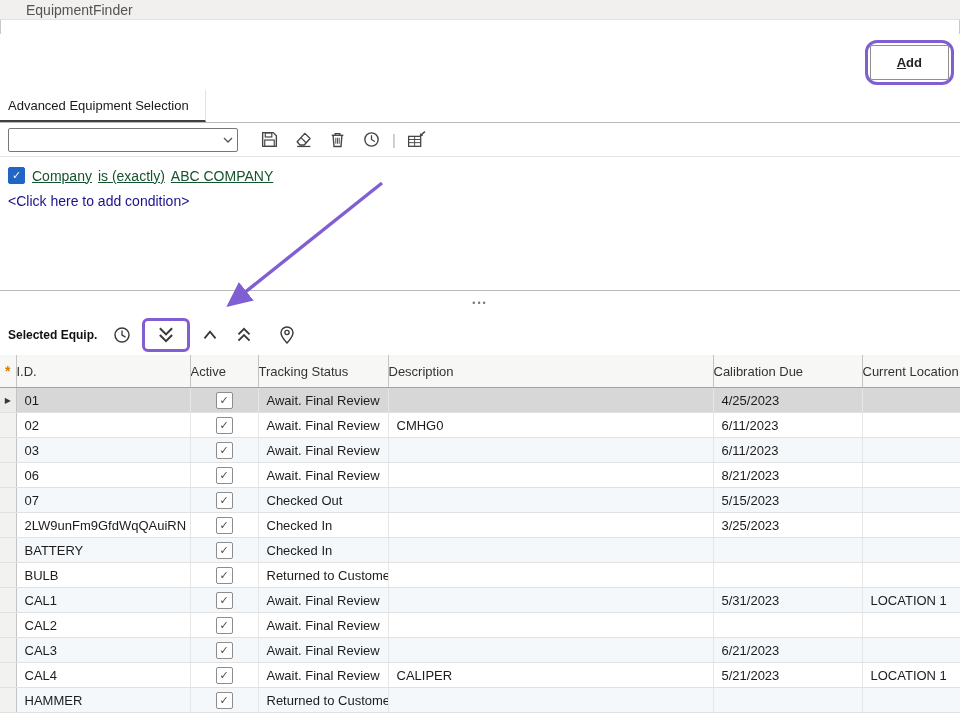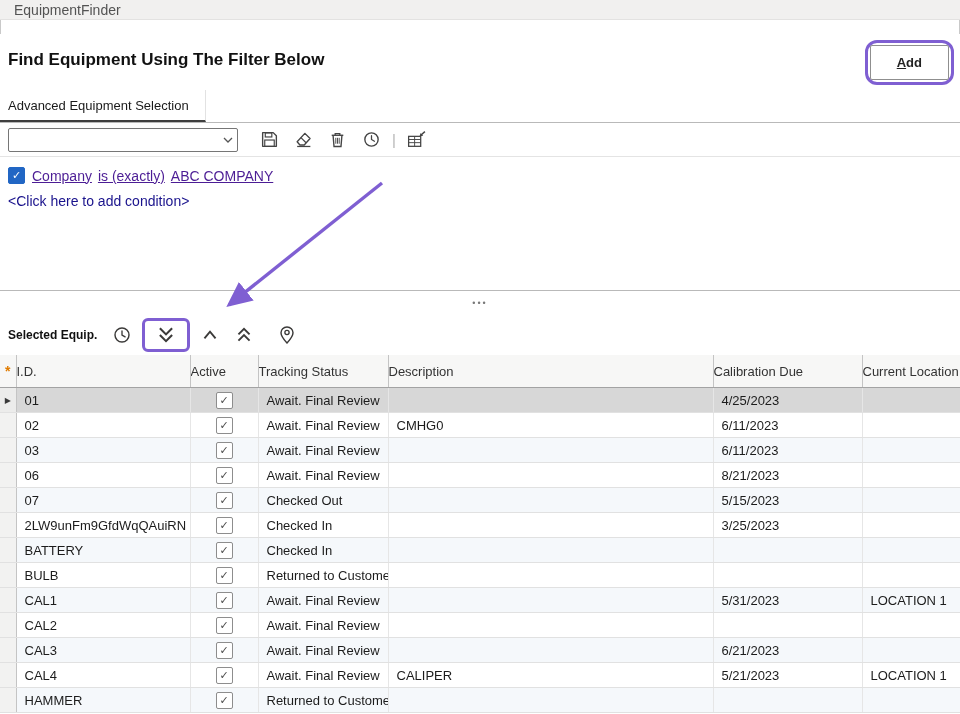--- a/index.html
+++ b/index.html
@@ -5,21 +5,21 @@
   html,body{margin:0;padding:0;}
   body{
     width:960px;height:714px;overflow:hidden;position:relative;
     font-family:"Liberation Sans",sans-serif;background:#ffffff;color:#1c1c1c;
     box-shadow:inset 0 0 0 1px #c9c9c9;
   }
   .abs{position:absolute;left:0;right:0;}
 
   
   #titlebar{top:0;height:20px;background:#f1f0ef;border-bottom:1px solid #e3e2e1;
-    display:flex;align-items:center;padding-left:14px;box-sizing:border-box;}
+    display:flex;align-items:center;padding-left:26px;box-sizing:border-box;}
   #titlebar .t{font-size:14px;color:#535353;}
 
   
   #header{top:34px;height:54px;background:#fff;}
   #header .page-title{position:absolute;left:8px;top:16px;font-size:17px;font-weight:bold;color:#111;}
   .annot-box{border:3px solid #7f5fd2;border-radius:12px;padding:2px;background:#fff;display:inline-block;}
   #add-wrap{position:absolute;right:6px;top:6px;}
   #add-btn{border:1px solid #8f8f8f;background:#fff;border-radius:2px;
     padding:9px 26px;font-size:13px;font-weight:bold;color:#222;cursor:pointer;
     font-family:"Liberation Sans",sans-serif;}
@@ -41,21 +41,21 @@
     font-family:"Liberation Sans",sans-serif;background:transparent;}
   .combo .arrow{width:18px;height:100%;display:flex;align-items:center;justify-content:center;}
   .icon-btn{width:24px;height:24px;border:none;background:transparent;padding:0;margin:0 5px;
     display:inline-flex;align-items:center;justify-content:center;cursor:pointer;}
   .tb-sep{color:#b5b5b5;font-size:15px;margin:0 4px;}
   #filter-conditions{padding:10px 8px;}
   .cond-line{display:flex;align-items:center;margin-bottom:9px;}
   .cb-blue{width:15px;height:15px;background:#2166c4;border:1px solid #2166c4;border-radius:2px;
     display:inline-flex;align-items:center;justify-content:center;margin-right:7px;cursor:pointer;}
   .cb-blue::after{content:"✓";color:#fff;font-size:11px;line-height:1;}
-  .flink{color:#4c1d95;text-decoration:underline;font-size:14px;margin-right:6px;cursor:pointer;}
+  .flink{color:#14532d;text-decoration:underline;font-size:14px;margin-right:6px;cursor:pointer;}
   .fadd{color:#19128c;font-size:14px;cursor:pointer;}
 
   
   #splitter{top:291px;height:24px;background:#fff;display:flex;align-items:center;justify-content:center;}
   #splitter .dots{color:#7a7a7a;font-size:9px;letter-spacing:2px;cursor:row-resize;}
 
   
   #sectionbar{top:315px;height:40px;background:#fff;display:flex;align-items:center;padding-left:8px;box-sizing:border-box;}
   #sectionbar .sec-title{font-size:12px;font-weight:bold;color:#111;margin-right:8px;}
   .hl{border:3px solid #7f5fd2;border-radius:6px;padding:2px 4px;display:inline-flex;align-items:center;margin:0 3px;}
@@ -84,21 +84,20 @@
   svg{display:block;}
 </style>
 </head>
 <body>
 
 <div class="abs" id="titlebar">
   <span class="t">EquipmentFinder</span>
 </div>
 
 <div class="abs" id="header">
-  <div class="page-title">Find Equipment Using The Filter Below</div>
   <div id="add-wrap">
     <span class="annot-box">
       <button id="add-btn"><span class="accel">A</span><span>dd</span></button>
     </span>
   </div>
 </div>
 
 <div class="abs" id="tabbar">
   <span class="tab">Advanced Equipment Selection</span>
 </div>

